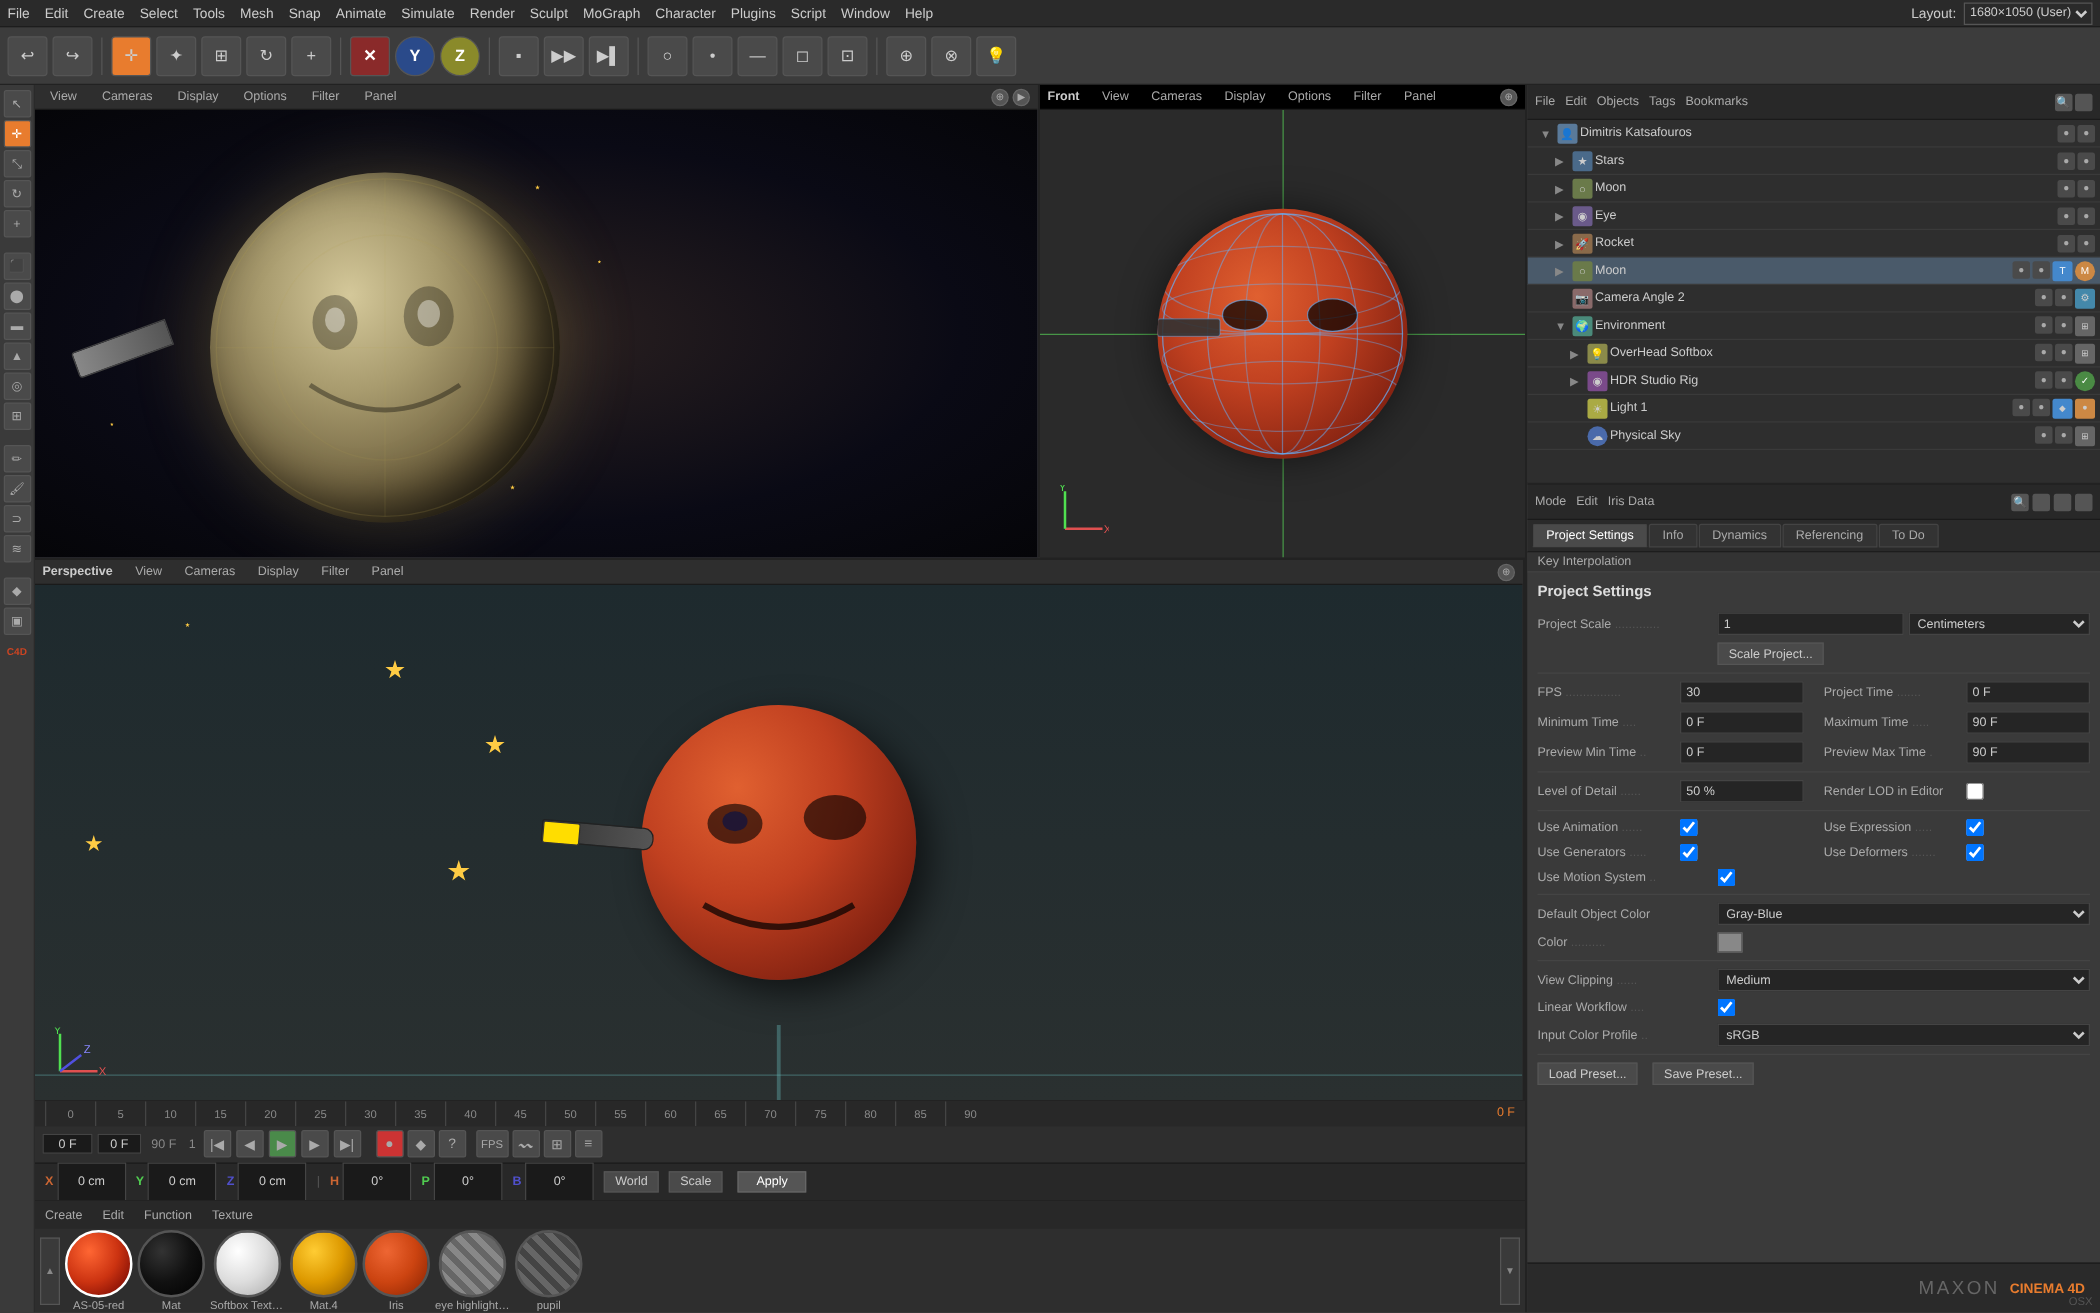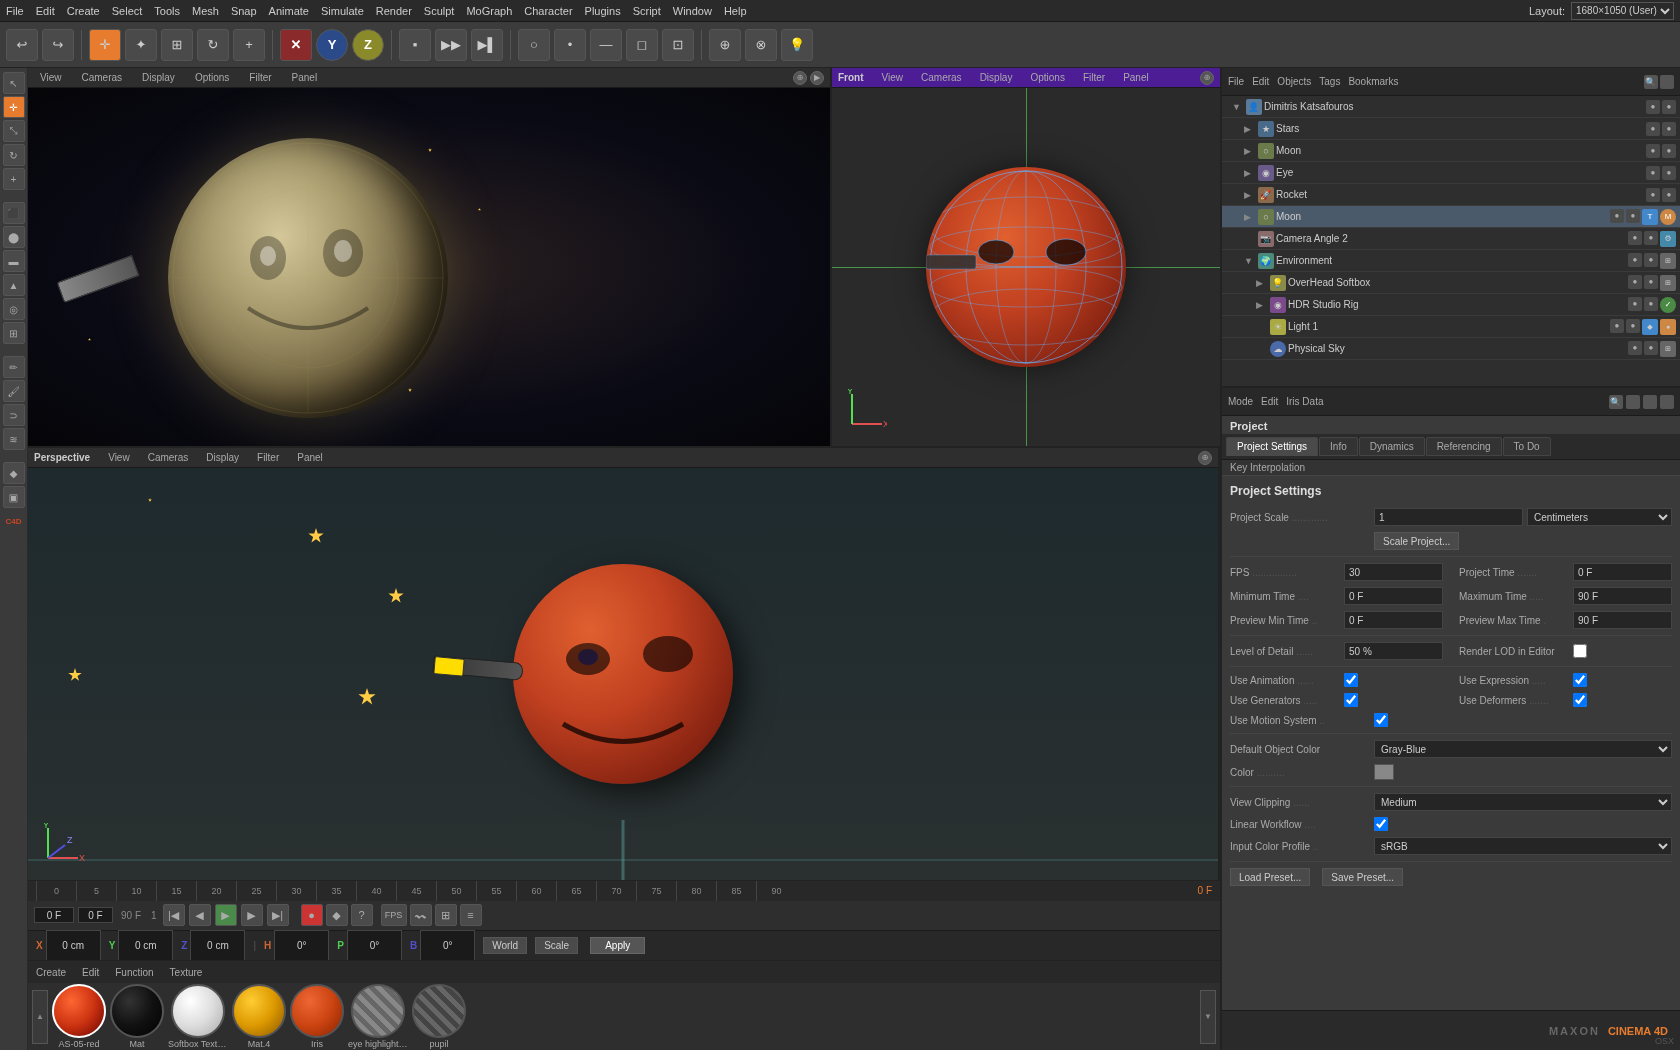--- a/index.html
+++ b/index.html
@@ -32,21 +32,21 @@
     #vp-left { flex: 1; position: relative; border-right: 2px solid #222; overflow: hidden; }
     #vp-left-header { height: 20px; background: #2e2e2e; display: flex; align-items: center; padding: 0 6px; gap: 8px; font-size: 10px; color: #aaa; border-bottom: 1px solid #1a1a1a; }
     #vp-left-content { width: 100%; height: calc(100% - 20px); background: #1a1a2e; position: relative; overflow: hidden; }
 
     
     .moon-scene { width: 100%; height: 100%; background: radial-gradient(ellipse at center, #2a2020 0%, #0a0a15 60%, #050508 100%); position: relative; }
     .moon-body { position: absolute; width: 280px; height: 280px; border-radius: 50%; background: radial-gradient(ellipse at 40% 35%, #d4c89a 0%, #a89b6e 30%, #6a5c3a 65%, #3a3020 100%); top: 50px; left: 140px; box-shadow: -20px -10px 40px rgba(0,0,0,0.7) inset, 0 0 60px rgba(180,160,80,0.3); }
 
     
     #vp-right { width: 388px; display: flex; flex-direction: column; }
-    #vp-right-header { height: 20px; background: #4c1d95; display: flex; align-items: center; padding: 0 6px; gap: 8px; font-size: 10px; color: #aaa; border-bottom: 1px solid #1a1a1a; }
+    #vp-right-header { height: 20px; background: #000000; display: flex; align-items: center; padding: 0 6px; gap: 8px; font-size: 10px; color: #aaa; border-bottom: 1px solid #1a1a1a; }
     #vp-right-content { flex: 1; background: #1e1e1e; position: relative; overflow: hidden; }
     .front-scene { width: 100%; height: 100%; background: #2a2a2a; position: relative; display: flex; align-items: center; justify-content: center; }
     .red-head-front { width: 200px; height: 200px; border-radius: 50%; background: radial-gradient(ellipse at 40% 35%, #e06030 0%, #c04020 40%, #802010 80%); position: relative; box-shadow: 0 0 30px rgba(0,0,0,0.5); }
     .crosshair-v { position: absolute; left: 50%; top: 0; width: 1px; height: 100%; background: rgba(100,255,100,0.5); }
     .crosshair-h { position: absolute; top: 50%; left: 0; width: 100%; height: 1px; background: rgba(100,255,100,0.5); }
 
     
     #viewports-bottom { display: flex; flex: 1; }
     #vp-bottom-left { flex: 1; display: flex; flex-direction: column; border-right: 2px solid #222; }
     #vp-bottom-left-header { height: 20px; background: #2e2e2e; display: flex; align-items: center; padding: 0 6px; gap: 8px; font-size: 10px; color: #aaa; border-bottom: 1px solid #1a1a1a; }
@@ -680,21 +680,20 @@
         <span>Mode</span>
         <span>Edit</span>
         <span>Iris Data</span>
         <div style="margin-left:auto; display:flex; gap:3px; align-items:center;">
           <div style="width:14px;height:14px;background:#555;border-radius:2px;font-size:9px;display:flex;align-items:center;justify-content:center;cursor:pointer;">🔍</div>
           <div style="width:14px;height:14px;background:#555;border-radius:2px;cursor:pointer;"></div>
           <div style="width:14px;height:14px;background:#555;border-radius:2px;cursor:pointer;"></div>
           <div style="width:14px;height:14px;background:#555;border-radius:2px;cursor:pointer;"></div>
         </div>
       </div>
-      <div style="padding:4px 8px 2px; font-size:11px; color:#ddd; font-weight:bold;">Project</div>
       <div id="attrs-tabs">
         <div class="attr-tab active">Project Settings</div>
         <div class="attr-tab">Info</div>
         <div class="attr-tab">Dynamics</div>
         <div class="attr-tab">Referencing</div>
         <div class="attr-tab">To Do</div>
       </div>
       <div style="padding:2px 8px; font-size:10px; color:#aaa; background:#333; cursor:pointer; border-bottom:1px solid #444;">Key Interpolation</div>
       <div id="attrs-content">
         <div class="attrs-title">Project Settings</div>
@@ -882,19 +881,19 @@
 
         <div class="attr-row">
           <button class="attr-btn" style="margin-right:8px;">Load Preset...</button>
           <button class="attr-btn">Save Preset...</button>
         </div>
 
       </div>
     </div>
 
     <div style="height:40px; background:#2a2a2a; display:flex; align-items:center; justify-content:flex-end; padding:0 12px; border-top:1px solid #1a1a1a; position:relative;">
-      <div style="font-size:11px; color:#666; font-weight:bold; letter-spacing:2px;text-align:center;">MAXON</div>
+      <div style="font-size:15px; color:#666; font-weight:normal; letter-spacing:2px;text-align:center;">MAXON</div>
       <div style="margin-left:8px; font-size:11px; color:#e87c2e; font-weight:bold;">CINEMA 4D</div>
       <div style="position:absolute; bottom:4px; right:6px; font-size:9px; color:#555;">OSX</div>
     </div>
 
   </div>
 </div>
 
 </body></html>

